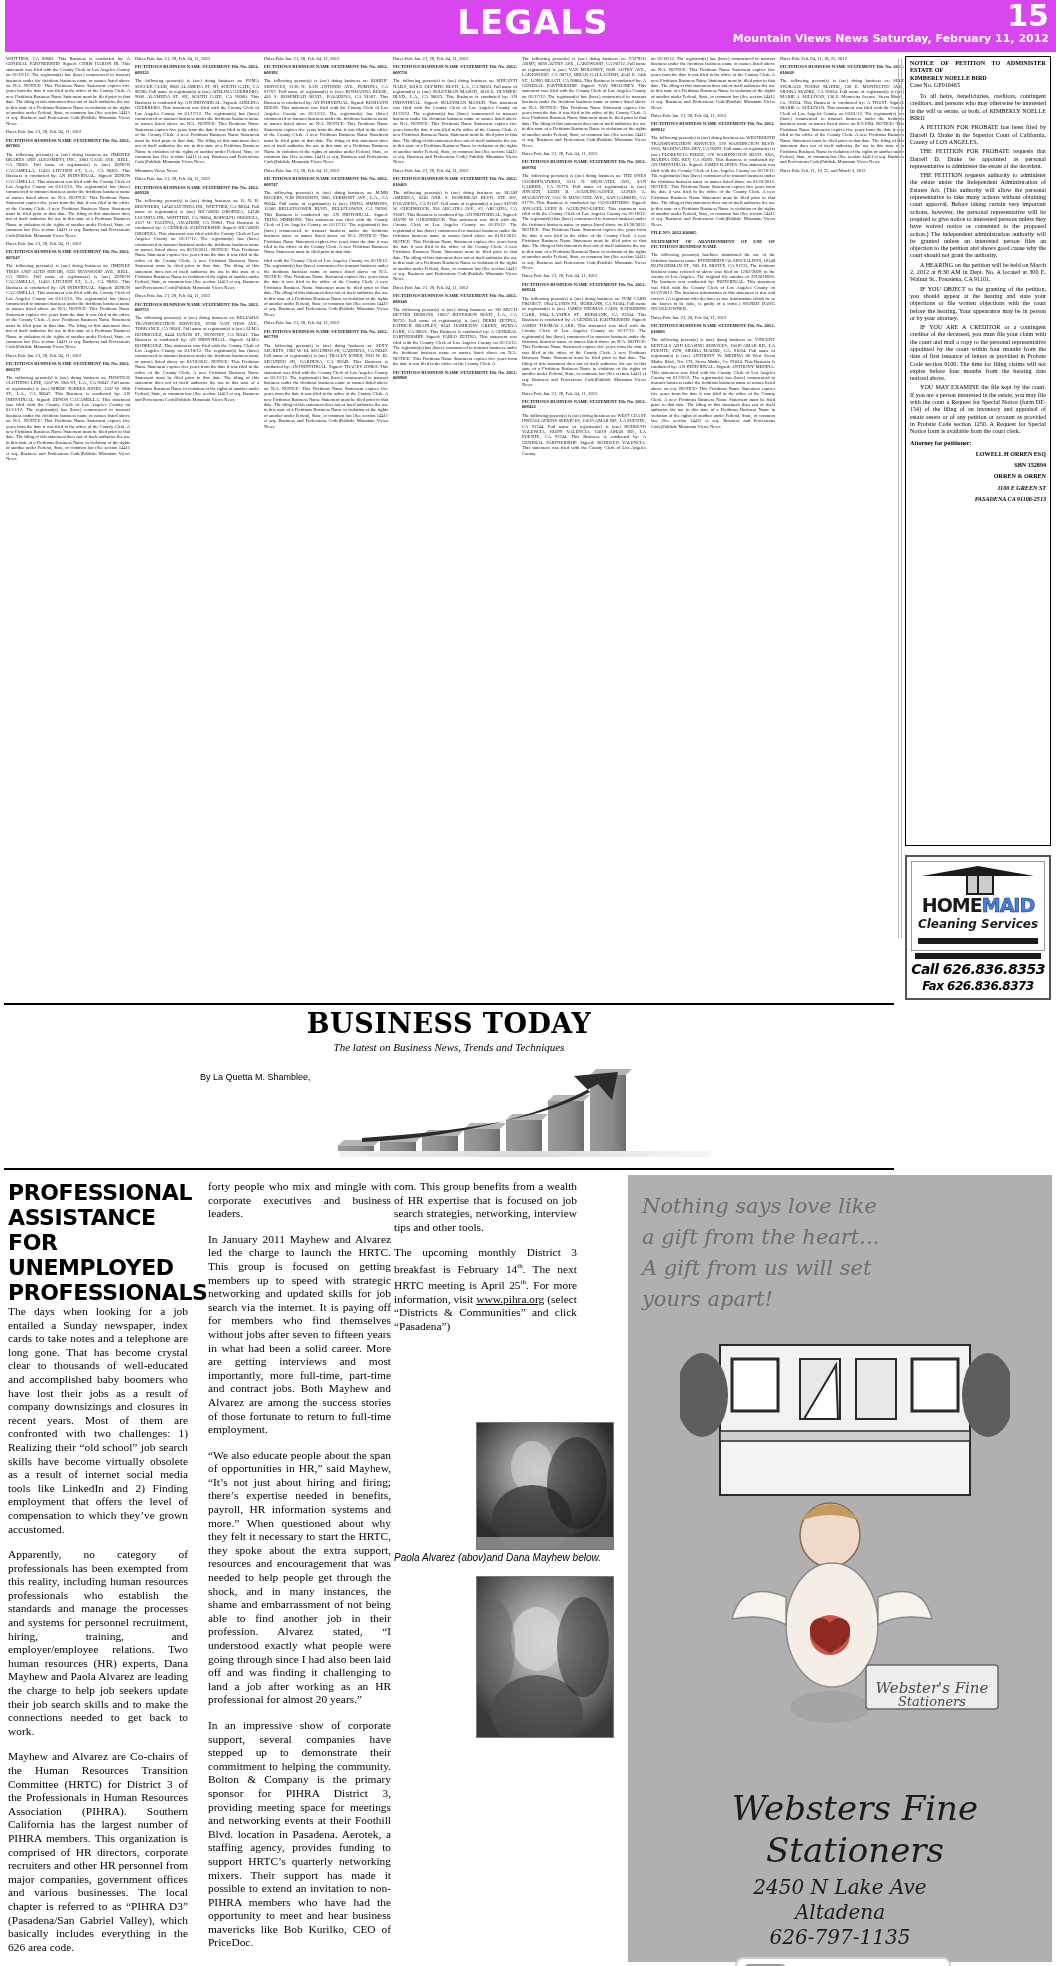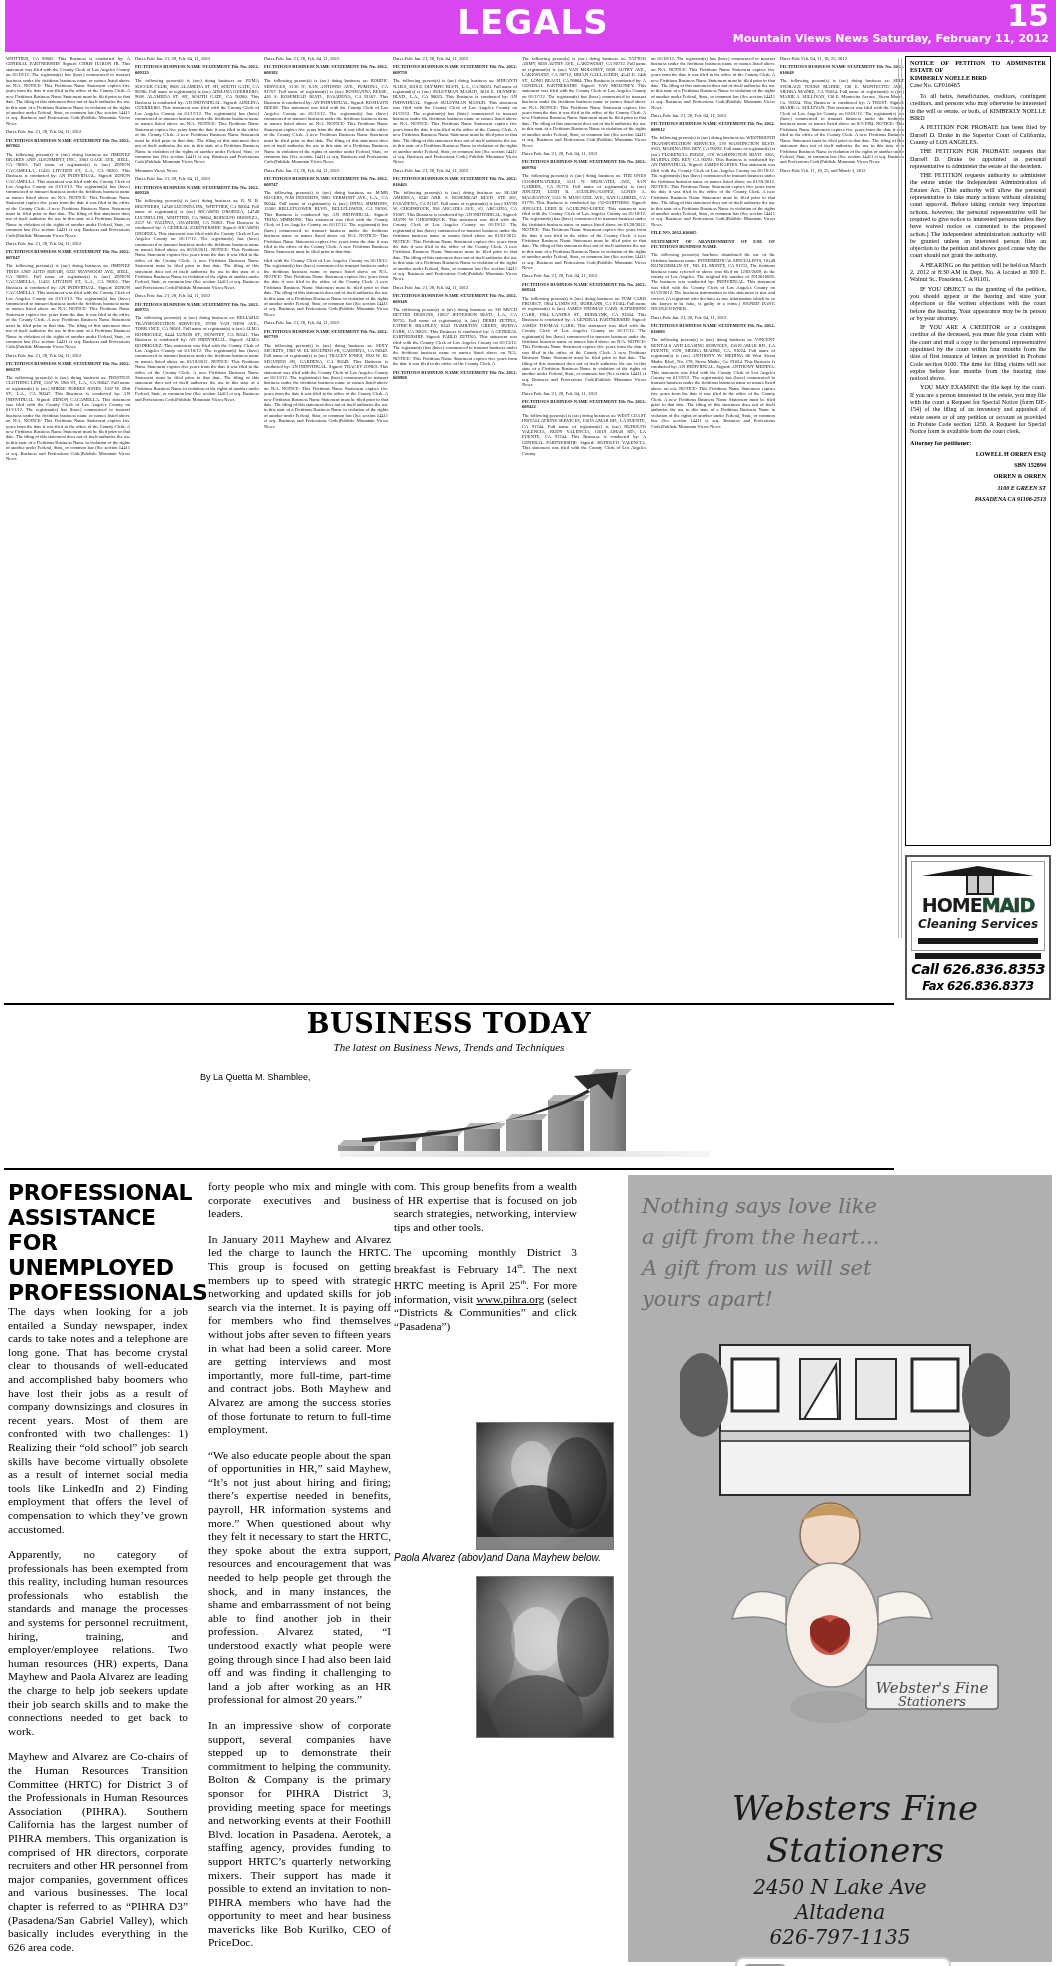--- a/index.html
+++ b/index.html
@@ -39,21 +39,21 @@
   .homemaid{position:absolute;left:905px;top:855px;width:146px;height:145px;
      border:2px solid #555;box-sizing:border-box;background:#fff;}
   .hm-inner{position:absolute;left:4px;top:4px;right:4px;height:88px;border:1px solid #999;background:#fff;}
   .hm-roof{position:absolute;left:10px;top:4px;right:10px;height:10px;background:#1b1b1b;
      clip-path:polygon(0% 100%,50% 0%,100% 100%);}
   .hm-win{position:absolute;left:50%;top:12px;margin-left:-12px;width:24px;height:17px;border:2px solid #1b1b1b;background:#ccc;}
   .hm-win:after{content:"";position:absolute;left:9px;top:0;width:2px;height:17px;background:#1b1b1b;}
   .hm-word{position:absolute;left:0;right:0;top:32px;text-align:center;
      font-family:"DejaVu Sans",sans-serif;font-weight:bold;font-size:19px;letter-spacing:-1px;}
   .hm-word .w1{color:#1b1b1b;}
-  .hm-word .w2{color:#14532d;-webkit-text-stroke:0.6px #333;}
+  .hm-word .w2{color:#3b82f6;-webkit-text-stroke:0.6px #333;}
   .hm-sub{position:absolute;left:0;right:0;top:55px;text-align:center;
      font-family:"DejaVu Sans",sans-serif;font-style:italic;font-weight:bold;font-size:12px;color:#1b1b1b;}
   .hm-base{position:absolute;left:6px;right:6px;top:76px;height:6px;background:#1b1b1b;}
   .hm-bar{position:absolute;left:8px;right:8px;top:96px;height:6px;background:#1b1b1b;}
   .hm-call{position:absolute;left:4px;right:4px;top:104px;text-align:center;
      font-family:"DejaVu Sans",sans-serif;font-weight:bold;font-style:italic;font-size:14px;letter-spacing:-0.5px;}
   .hm-fax{position:absolute;left:4px;right:4px;top:122px;text-align:center;
      font-family:"DejaVu Sans",sans-serif;font-weight:bold;font-style:italic;font-size:12px;letter-spacing:-0.5px;}
 
   

